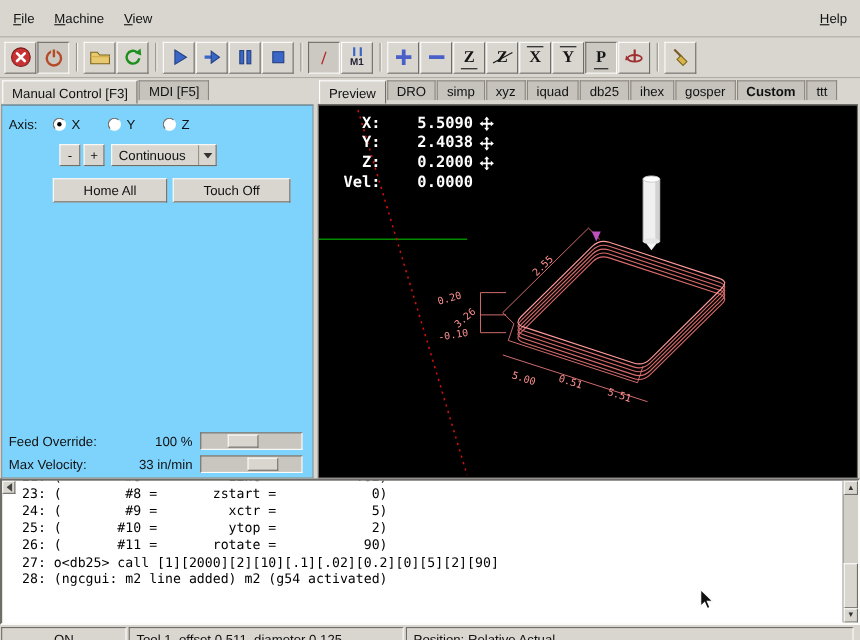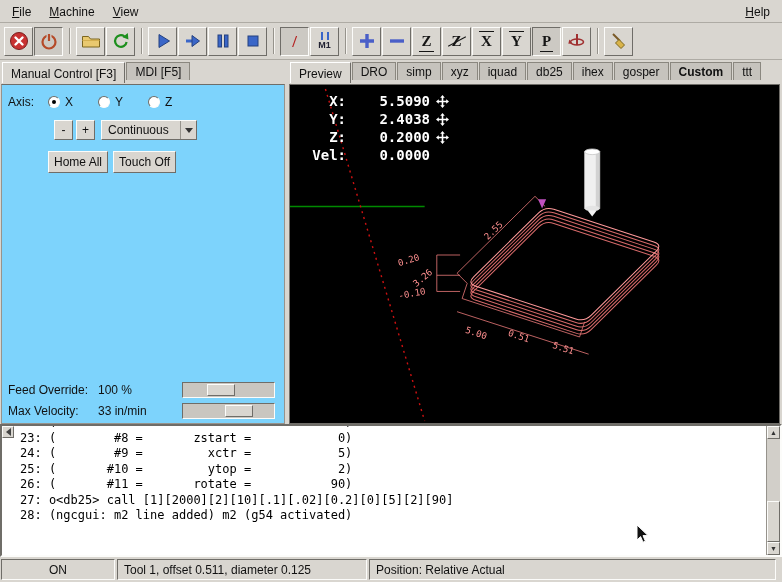--- a/index.html
+++ b/index.html
@@ -8,21 +8,21 @@
     width:782px; height:582px; overflow:hidden;
     font-family:"Liberation Sans", sans-serif; font-size:12px; color:#111;
     background:#d9d6d0;
   }
   .window { position:relative; width:782px; height:582px; background:#d9d6d0; }
 
   
   .raised { border:1px solid; border-color:#fcfcfa #6f6d68 #6f6d68 #fcfcfa; background:#d9d6d0;justify-content:flex-end; }
 
   
-  .menubar { height:23px; display:flex; align-items:flex-end; padding:0 3px; border-bottom:1px solid #aeaba4; }
+  .menubar { height:34px; display:flex; align-items:center; padding:0 3px; border-bottom:1px solid #aeaba4; }
   .menu-item { display:inline-block; padding:3px 9px; }
   .menu-item::first-letter { text-decoration:underline; }
   .menu-help { margin-left:auto; }
 
   
   .toolbar { height:37px; display:flex; align-items:center; padding:2px 4px; border-bottom:1px solid #aeaba4; }
   .tb-btn { width:29px; height:29px; display:flex; flex-direction:column; align-items:center; justify-content:center;
             margin-right:1px; border:1px solid; border-color:#fcfcfa #6f6d68 #6f6d68 #fcfcfa; background:#d9d6d0; }
   .tb-btn.pressed { border-color:#6f6d68 #fcfcfa #fcfcfa #6f6d68; background:#ccc9c3; }
   .tb-btn svg { display:block; }
@@ -53,27 +53,27 @@
   .radio { width:12px; height:12px; border-radius:50%; background:#fff; border:1px solid; border-color:#6f6d68 #fcfcfa #fcfcfa #6f6d68; position:relative; margin-right:5px; }
   .radio.selected::after { content:""; position:absolute; left:3px; top:3px; width:4px; height:4px; border-radius:50%; background:#000; }
 
   .jog-row { display:flex; align-items:center; margin:9px 0 0 46px; }
   .small-btn { width:19px; height:20px; display:flex; align-items:center; justify-content:center; margin-right:3px; }
   .combo { width:96px; height:20px; display:flex; align-items:center; padding-left:6px; margin-left:3px; }
   .combo-arrow-box { margin-left:auto; width:16px; height:18px; display:flex; align-items:center; justify-content:center; border-left:1px solid #96938c; }
   .combo-arrow { width:0; height:0; border-left:4px solid transparent; border-right:4px solid transparent; border-top:5px solid #333; }
 
   .home-row { display:flex; margin:11px 0 0 40px; }
-  .push-btn { padding:3px 5px; margin-right:5px; }
+  .push-btn { padding:3px 27px; margin-right:5px; }
 
   .flex-spacer { flex:1; }
 
   .slider-row { display:flex; align-items:center; height:21px; }
   .slider-label { width:90px; }
-  .slider-value { width:84px; padding-right:7px; }
+  .slider-value { width:84px; text-align:right; padding-right:7px; }
   .slider-track { position:relative; flex:1; height:16px; border:1px solid; border-color:#6f6d68 #fcfcfa #fcfcfa #6f6d68; background:#c9c6c0; margin-right:3px; }
   .slider-handle { position:absolute; top:1px; width:28px; height:12px; border:1px solid; border-color:#fcfcfa #6f6d68 #6f6d68 #fcfcfa; background:#d9d6d0; }
 
   .right-panel { flex:1; padding:2px 2px 0 2px; display:flex; flex-direction:column; }
   .preview { position:relative; flex:1; margin:0 0 0 1px; background:#000; border:1px solid #6f6d68; overflow:hidden; }
   .preview svg.scene { position:absolute; left:0; top:0; width:100%; height:100%; }
 
   .readout { position:absolute; top:7px; left:10px; font:bold 14px "DejaVu Sans Mono", monospace; color:#fff; }
   .ro-row { display:flex; align-items:center; height:18px; }
   .ro-label { width:46px; text-align:right; }

